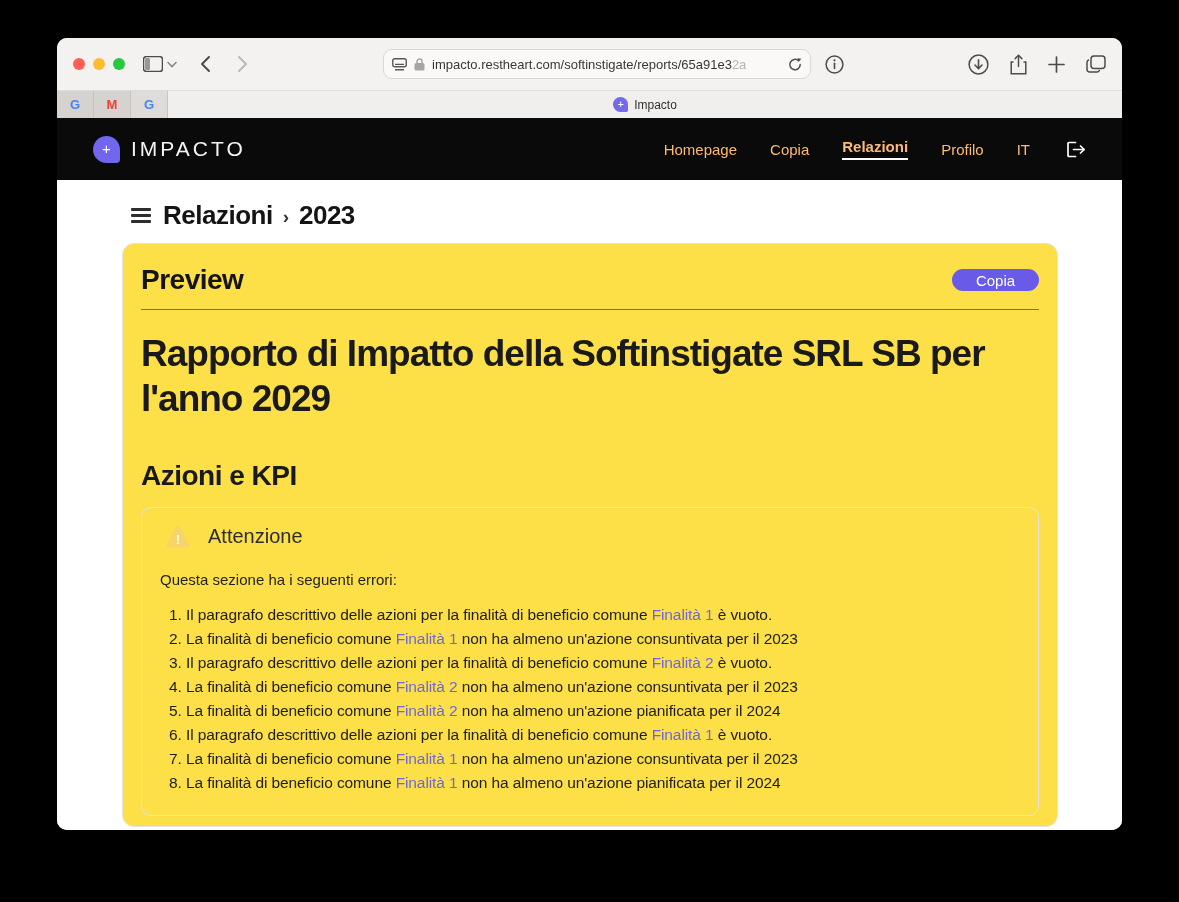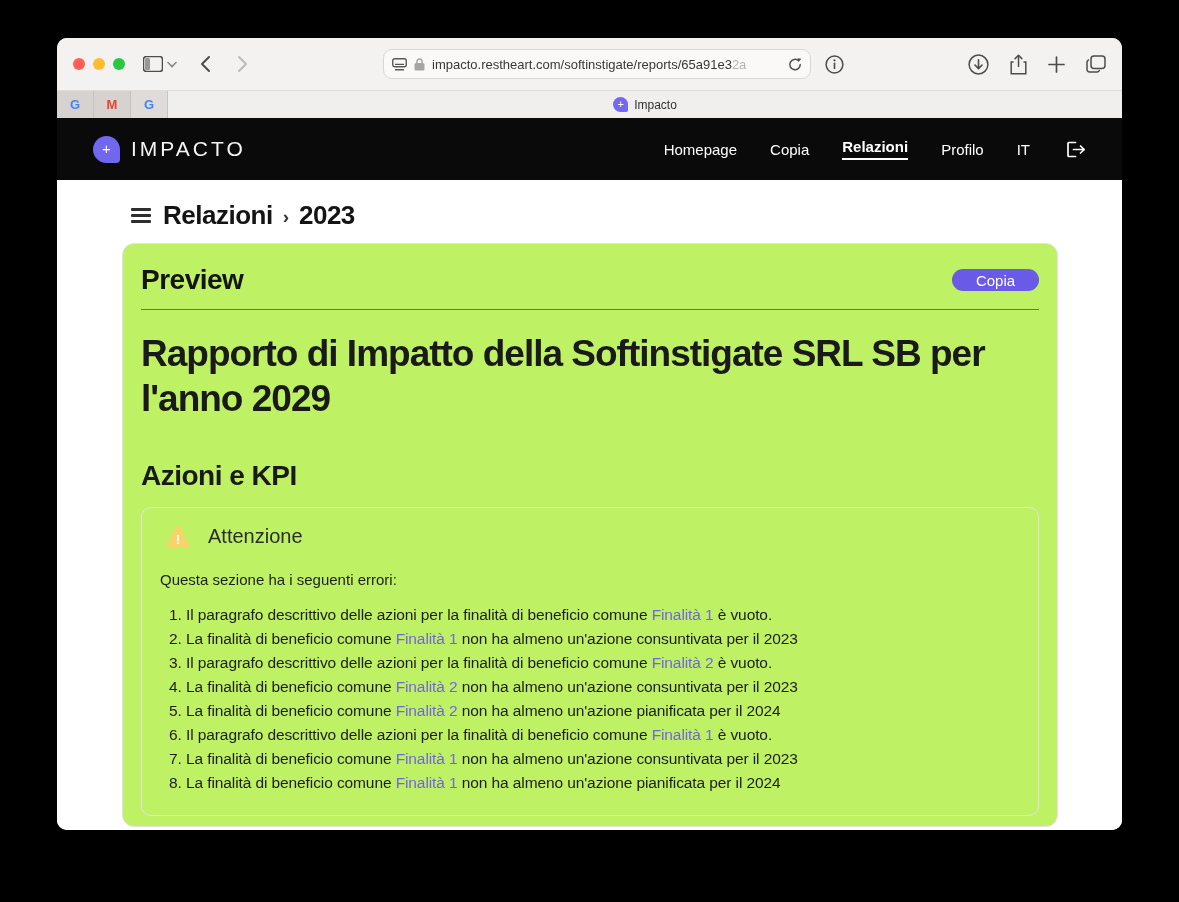--- a/index.html
+++ b/index.html
@@ -37,33 +37,33 @@
   .favicon { width:15px; height:15px; border-radius:50% 50% 12% 50%; background:#7468ee; position:relative; }
   .favicon::after { content:"+"; position:absolute; inset:0; color:#fff; font-size:11px; line-height:15px; text-align:center; }
 
   
   .navbar { height:62px; background:#0a0a0a; display:flex; align-items:center; padding:0 36px; flex:0 0 auto; }
   .brand { display:flex; align-items:center; gap:11px; }
   .logo { width:27px; height:27px; border-radius:50% 50% 14% 50%; background:#7166ee; position:relative; }
   .logo::after { content:"+"; position:absolute; inset:0; color:#fff; font-size:15px; line-height:26px; text-align:center; }
   .brandname { color:#f4f4f4; font-size:21px; letter-spacing:3px; font-weight:400; }
   .navlinks { margin-left:auto; display:flex; align-items:center; gap:33px; }
-  .navlink { color:#ffffff; font-size:15px; text-decoration:none; }
+  .navlink { color:#fdba74; font-size:15px; text-decoration:none; }
   .navlink.active { font-weight:700; border-bottom:2px solid #fff; padding-bottom:3px; }
   .logout { color:#fff; margin-left:4px; }
 
   
   .content { flex:1; background:#fff; overflow:hidden; padding:20px 64px 0 65px; }
   .breadcrumb { display:flex; align-items:center; gap:12px; padding-left:9px; }
   .hamb { display:flex; flex-direction:column; gap:3px; }
   .hamb span { width:20px; height:3px; background:#2e2e2e; border-radius:1px; }
   .crumb { font-size:26px; font-weight:700; color:#141414; letter-spacing:-0.5px; }
   .crumb-sep { font-size:19px; color:#333; font-weight:700; margin:0 -2px; padding-top:3px; }
 
-  .card { margin-top:12px; border:1px solid #e3e1e6; border-radius:12px; padding:20px 18px 16px 18px; background:#bef264; height:584px; overflow:hidden; }
+  .card { margin-top:12px; border:1px solid #e3e1e6; border-radius:12px; padding:20px 18px 16px 18px; background:#fde047; height:584px; overflow:hidden; }
   .card-head { display:flex; align-items:center; justify-content:space-between; }
   .preview-title { font-size:28px; font-weight:700; color:#141414; letter-spacing:-0.5px; }
   .copy-btn { background:#6a5ae8; color:#fff; border:none; border-radius:20px; height:22px; width:87px;
               font-size:15px; font-family:inherit; cursor:pointer; }
   .head-rule { border:none; border-top:1px solid #6f6f6f; margin-top:13px; }
 
   .h1 { font-size:37px; font-weight:700; color:#1a1a1a; line-height:1.22; letter-spacing:-1px; margin-top:21px; }
   .h2 { font-size:28px; font-weight:700; color:#1a1a1a; letter-spacing:-0.5px; margin-top:39px; }
 
   .warnbox { margin-top:15px; border:1px solid #e4e2e7; border-radius:10px; padding:17px 16px 20px 16px; }

